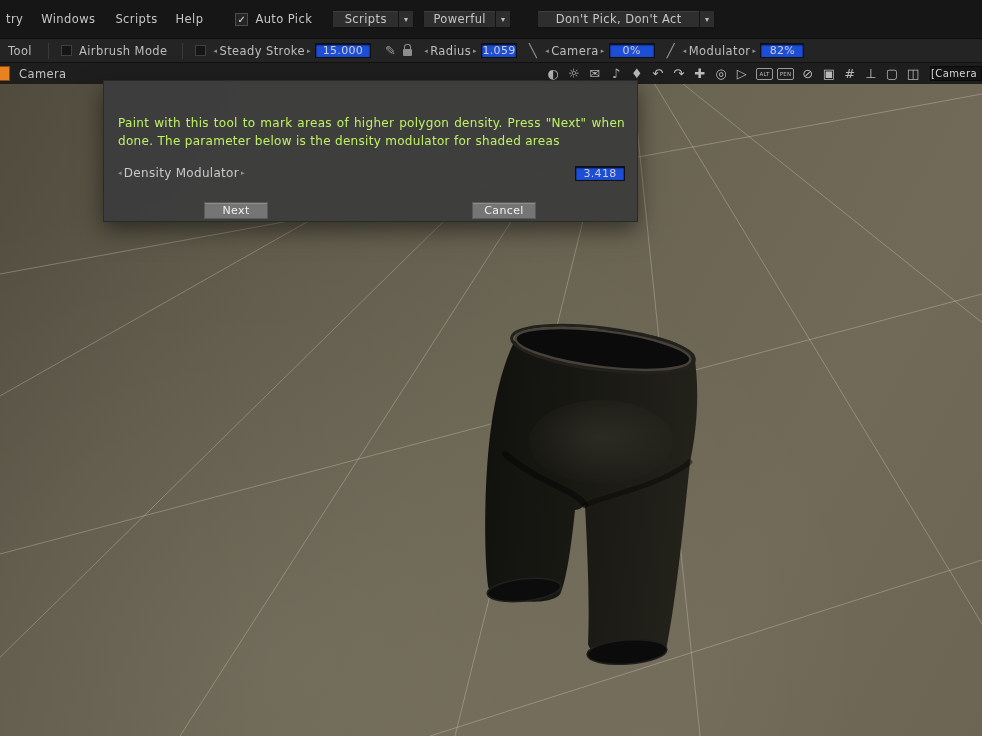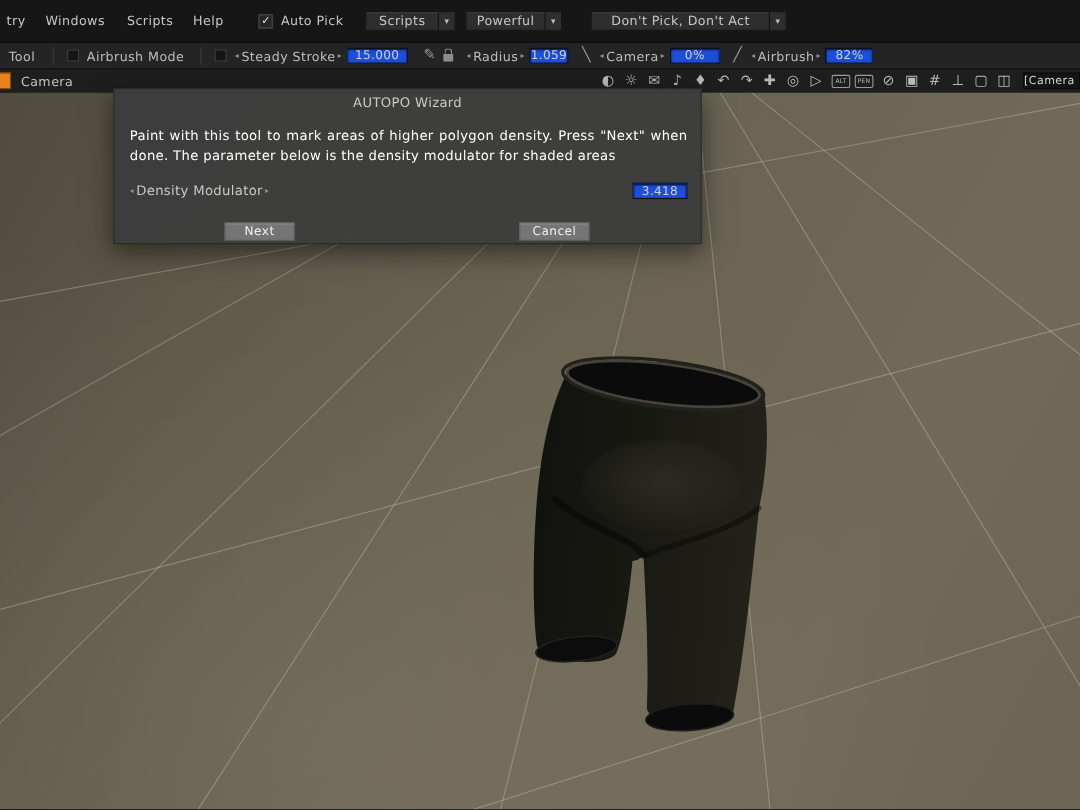--- a/index.html
+++ b/index.html
@@ -51,21 +51,21 @@
       linear-gradient(118deg, #504b3d 0%, #5d5848 22%, #696352 48%, #716a59 76%, #6c6554 100%);
   }
   #viewport svg { position:absolute; top:0; left:0; }
 
   
   #autopo-dialog { position:absolute; top:80px; left:103px; width:535px; height:142px;
     background:rgba(61,61,61,0.97); border:1px solid #2a2a2a; box-shadow:0 8px 22px rgba(0,0,0,0.5);
     z-index:10; color:#c9c9c9; font-size:12px; letter-spacing:.3px; }
   #autopo-dialog .dlg-title { text-align:center; padding-top:5px; color:#c9c9c9; }
   #autopo-dialog .dlg-body { position:absolute; top:33px; left:14px; width:507px; line-height:18px;
-    text-align:justify; color:#ffffff; }
+    text-align:justify; color:#bef264; }
   #autopo-dialog .dlg-row { position:absolute; top:84px; left:12px; right:12px; height:16px;
     display:flex; align-items:center; }
   #autopo-dialog .dlg-row .grow { flex:1; }
   #autopo-dialog .dlg-value { width:50px; }
   .dlg-btn { position:absolute; top:121px; width:64px; height:17px; background:#757575;
     border:1px solid #5a5a5a; box-shadow:inset 0 1px 0 #8c8c8c; color:#f0f0f0; font-size:11px;
     display:flex; align-items:center; justify-content:center; letter-spacing:.4px; cursor:pointer; }
   #dlg-next { left:100px; }
   #dlg-cancel { left:368px; }
 </style>
@@ -122,21 +122,21 @@
     <span class="vbox" style="width:36px; margin-left:2px">1.059</span>
 
     <span class="tool-icon" style="margin-left:12px">╲</span>
     <span class="spin" style="margin-left:6px">◂</span>
     <span>Camera</span>
     <span class="spin">▸</span>
     <span class="vbox" style="width:46px; margin-left:2px">0%</span>
 
     <span class="tool-icon" style="margin-left:12px">╱</span>
     <span class="spin" style="margin-left:6px">◂</span>
-    <span>Airbrush</span>
+    <span>Modulator</span>
     <span class="spin">▸</span>
     <span class="vbox" style="width:44px; margin-left:2px">82%</span>
   </div>
 
   <div class="bar" id="viewrow">
     <span class="orange-sq"></span>
     <span style="margin-left:9px">Camera</span>
     <span style="flex:1"></span>
 
     <span class="vicon">◐</span>
@@ -208,21 +208,20 @@
         <ellipse cx="603" cy="265" rx="92" ry="21" transform="rotate(7 603 265)" fill="none" stroke="#23211c" stroke-width="3"></ellipse>
         <ellipse cx="603" cy="265" rx="88" ry="18" transform="rotate(7 603 265)" fill="#0b0b0b" stroke="#46423a" stroke-width="2.5"></ellipse>
 
         <ellipse cx="524" cy="506" rx="37" ry="11" transform="rotate(-6 524 506)" fill="#0c0c0c" stroke="#202020" stroke-width="1.5"></ellipse>
         <ellipse cx="627" cy="568" rx="40" ry="12" transform="rotate(-4 627 568)" fill="#0b0b0b" stroke="#1e1e1e" stroke-width="1.5"></ellipse>
       </g>
     </svg>
   </div>
 
   <div id="autopo-dialog">
-    <div class="dlg-title">AUTOPO Wizard</div>
     <div class="dlg-body">Paint with this tool to mark areas of higher polygon density. Press "Next" when done. The parameter below is the density modulator for shaded areas</div>
 
     <div class="dlg-row">
       <span class="spin">◂</span>
       <span>Density Modulator</span>
       <span class="spin">▸</span>
       <span class="grow"></span>
       <span class="vbox dlg-value">3.418</span>
     </div>
 

